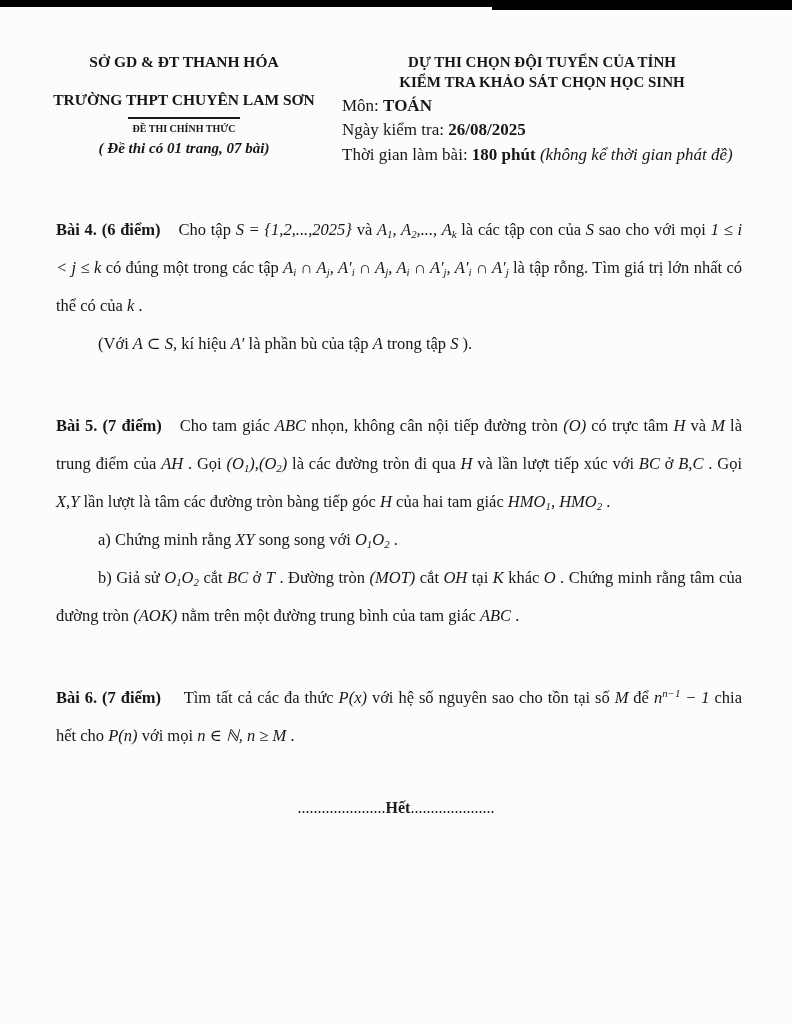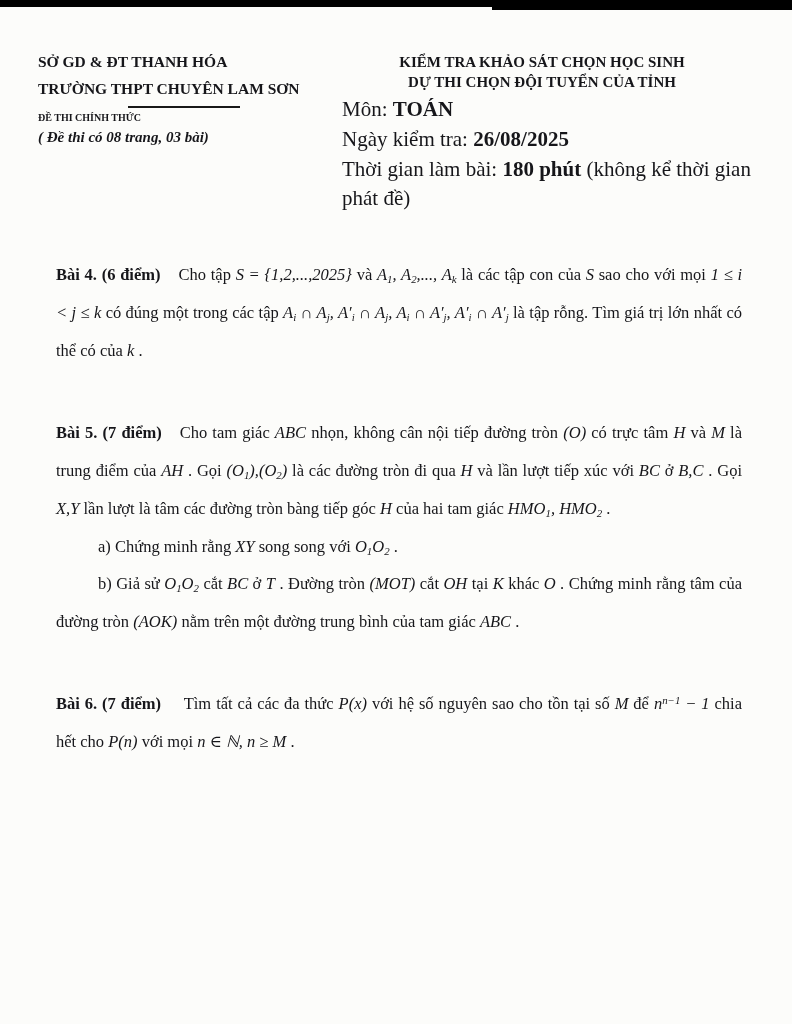--- a/index.html
+++ b/index.html
@@ -23,36 +23,36 @@
     position: absolute; top: 0; right: 0;
     width: 300px; height: 10px; background: #000;
   }
   .header {
     display: flex;
     justify-content: space-between;
     padding: 52px 38px 0 38px;
   }
   .header-left {
     width: 292px;
-    text-align: left;
+    text-align: center;
     line-height: 1.35;
   }
   .hl-dept { font-weight: bold; font-size: 15.5px; }
-  .hl-school { font-weight: bold; font-size: 15.5px; margin-top: 6px; }
+  .hl-school { font-weight: bold; font-size: 15.5px; margin-top: 17px; }
   .hl-rule { width: 112px; height: 2px; background: #181818; margin: 6px auto 0 auto; }
   .hl-type { font-weight: bold; font-size: 10px; margin-top: 3px; }
   .hl-note { font-weight: bold; font-style: italic; font-size: 15px; margin-top: 3px; }
   .header-right {
     width: 424px;
     line-height: 1.35;
   }
   .hr-title { font-weight: bold; font-size: 15px; text-align: center; }
-  .hr-meta { font-size: 21px; text-align: left; padding-left: 12px; margin-top: 2px; }
+  .hr-meta { font-size: 17px; text-align: left; padding-left: 12px; margin-top: 2px; }
   .hr-meta .val { font-weight: bold; }
-  .hr-meta .note { }
+  .hr-meta .note { font-style: italic; }
   .content {
     padding: 44px 50px 0 56px;
     font-size: 16.5px;
   }
   .problem { margin-bottom: 44px; }
   .para {
     text-align: justify;
     line-height: 2.3;
   }
   .para.indent { text-indent: 42px; }
@@ -75,44 +75,48 @@
 <div class="page">
   <div class="scan-bar"></div>
   <div class="scan-bar-right"></div>
 
   <div class="header">
     <div class="header-left">
       <div class="hl-dept">SỞ GD &amp; ĐT THANH HÓA</div>
       <div class="hl-school">TRƯỜNG THPT CHUYÊN LAM SƠN</div>
       <div class="hl-rule"></div>
       <div class="hl-type">ĐỀ THI CHÍNH THỨC</div>
-      <div class="hl-note">( Đề thi có 08 trang, 03 bài)</div>
+      <div class="hl-note">( Đề thi có 01 trang, 07 bài)</div>
     </div>
     <div class="header-right">
+      <div class="hr-title">DỰ THI CHỌN ĐỘI TUYỂN CỦA TỈNH</div>
       <div class="hr-title">KIỂM TRA KHẢO SÁT CHỌN HỌC SINH</div>
-      <div class="hr-title">DỰ THI CHỌN ĐỘI TUYỂN CỦA TỈNH</div>
       <div class="hr-meta">
         <span>Môn: </span><span class="val">TOÁN</span>
       </div>
       <div class="hr-meta">
         <span>Ngày kiểm tra: </span><span class="val">26/08/2025</span>
       </div>
       <div class="hr-meta">
         <span>Thời gian làm bài: </span><span class="val">180 phút </span><span class="note">(không kể thời gian phát đề)</span>
       </div>
     </div>
   </div>
 
   <div class="content">
       <div class="problem">
         <p class="para"><span class="seg-b">Bài 4. (6 điểm)</span><span class="seg-p">Cho tập </span><span class="seg-m">S = {1,2,...,2025}</span><span class="seg-p"> và </span><span class="seg-m">A<sub>1</sub>, A<sub>2</sub>,..., A<sub>k</sub></span><span class="seg-p"> là các tập con của </span><span class="seg-m">S</span><span class="seg-p"> sao cho với mọi </span><span class="seg-m">1 ≤ i &lt; j ≤ k</span><span class="seg-p"> có đúng một trong các tập </span><span class="seg-m">A<sub>i</sub> ∩ A<sub>j</sub>, A′<sub>i</sub> ∩ A<sub>j</sub>, A<sub>i</sub> ∩ A′<sub>j</sub>, A′<sub>i</sub> ∩ A′<sub>j</sub></span><span class="seg-p"> là tập rỗng. Tìm giá trị lớn nhất có thể có của </span><span class="seg-m">k</span><span class="seg-p"> .</span></p>
+        <p class="para indent"><span class="seg-p">(Với </span><span class="seg-m">A ⊂ S,</span><span class="seg-p"> kí hiệu </span><span class="seg-m">A′</span><span class="seg-p"> là phần bù của tập </span><span class="seg-m">A</span><span class="seg-p"> trong tập </span><span class="seg-m">S</span><span class="seg-p"> ).</span></p>
       </div>
       <div class="problem">
         <p class="para"><span class="seg-b">Bài 5. (7 điểm)</span><span class="seg-p">Cho tam giác </span><span class="seg-m">ABC</span><span class="seg-p"> nhọn, không cân nội tiếp đường tròn </span><span class="seg-m">(O)</span><span class="seg-p"> có trực tâm </span><span class="seg-m">H</span><span class="seg-p"> và </span><span class="seg-m">M</span><span class="seg-p"> là trung điểm của </span><span class="seg-m">AH</span><span class="seg-p"> . Gọi </span><span class="seg-m">(O<sub>1</sub>),(O<sub>2</sub>)</span><span class="seg-p"> là các đường tròn đi qua </span><span class="seg-m">H</span><span class="seg-p"> và lần lượt tiếp xúc với </span><span class="seg-m">BC</span><span class="seg-p"> ở </span><span class="seg-m">B,C</span><span class="seg-p"> . Gọi </span><span class="seg-m">X,Y</span><span class="seg-p"> lần lượt là tâm các đường tròn bàng tiếp góc </span><span class="seg-m">H</span><span class="seg-p"> của hai tam giác </span><span class="seg-m">HMO<sub>1</sub>, HMO<sub>2</sub></span><span class="seg-p"> .</span></p>
         <p class="para indent"><span class="seg-p">a) Chứng minh rằng </span><span class="seg-m">XY</span><span class="seg-p"> song song với </span><span class="seg-m">O<sub>1</sub>O<sub>2</sub></span><span class="seg-p"> .</span></p>
         <p class="para indent"><span class="seg-p">b) Giả sử </span><span class="seg-m">O<sub>1</sub>O<sub>2</sub></span><span class="seg-p"> cắt </span><span class="seg-m">BC</span><span class="seg-p"> ở </span><span class="seg-m">T</span><span class="seg-p"> . Đường tròn </span><span class="seg-m">(MOT)</span><span class="seg-p"> cắt </span><span class="seg-m">OH</span><span class="seg-p"> tại </span><span class="seg-m">K</span><span class="seg-p"> khác </span><span class="seg-m">O</span><span class="seg-p"> . Chứng minh rằng tâm của đường tròn </span><span class="seg-m">(AOK)</span><span class="seg-p"> nằm trên một đường trung bình của tam giác </span><span class="seg-m">ABC</span><span class="seg-p"> .</span></p>
       </div>
       <div class="problem">
         <p class="para"><span class="seg-b">Bài 6. (7 điểm)</span><span class="seg-p"> Tìm tất cả các đa thức </span><span class="seg-m">P(x)</span><span class="seg-p"> với hệ số nguyên sao cho tồn tại số </span><span class="seg-m">M</span><span class="seg-p"> để </span><span class="seg-m">n<sup>n−1</sup> − 1</span><span class="seg-p"> chia hết cho </span><span class="seg-m">P(n)</span><span class="seg-p"> với mọi </span><span class="seg-m">n ∈ ℕ, n ≥ M</span><span class="seg-p"> .</span></p>
       </div>
     </div>
 
+  <div class="footer">
+    <span>......................</span><span class="word">Hết</span><span>.....................</span>
+  </div>
 </div>
 
 </body></html>

